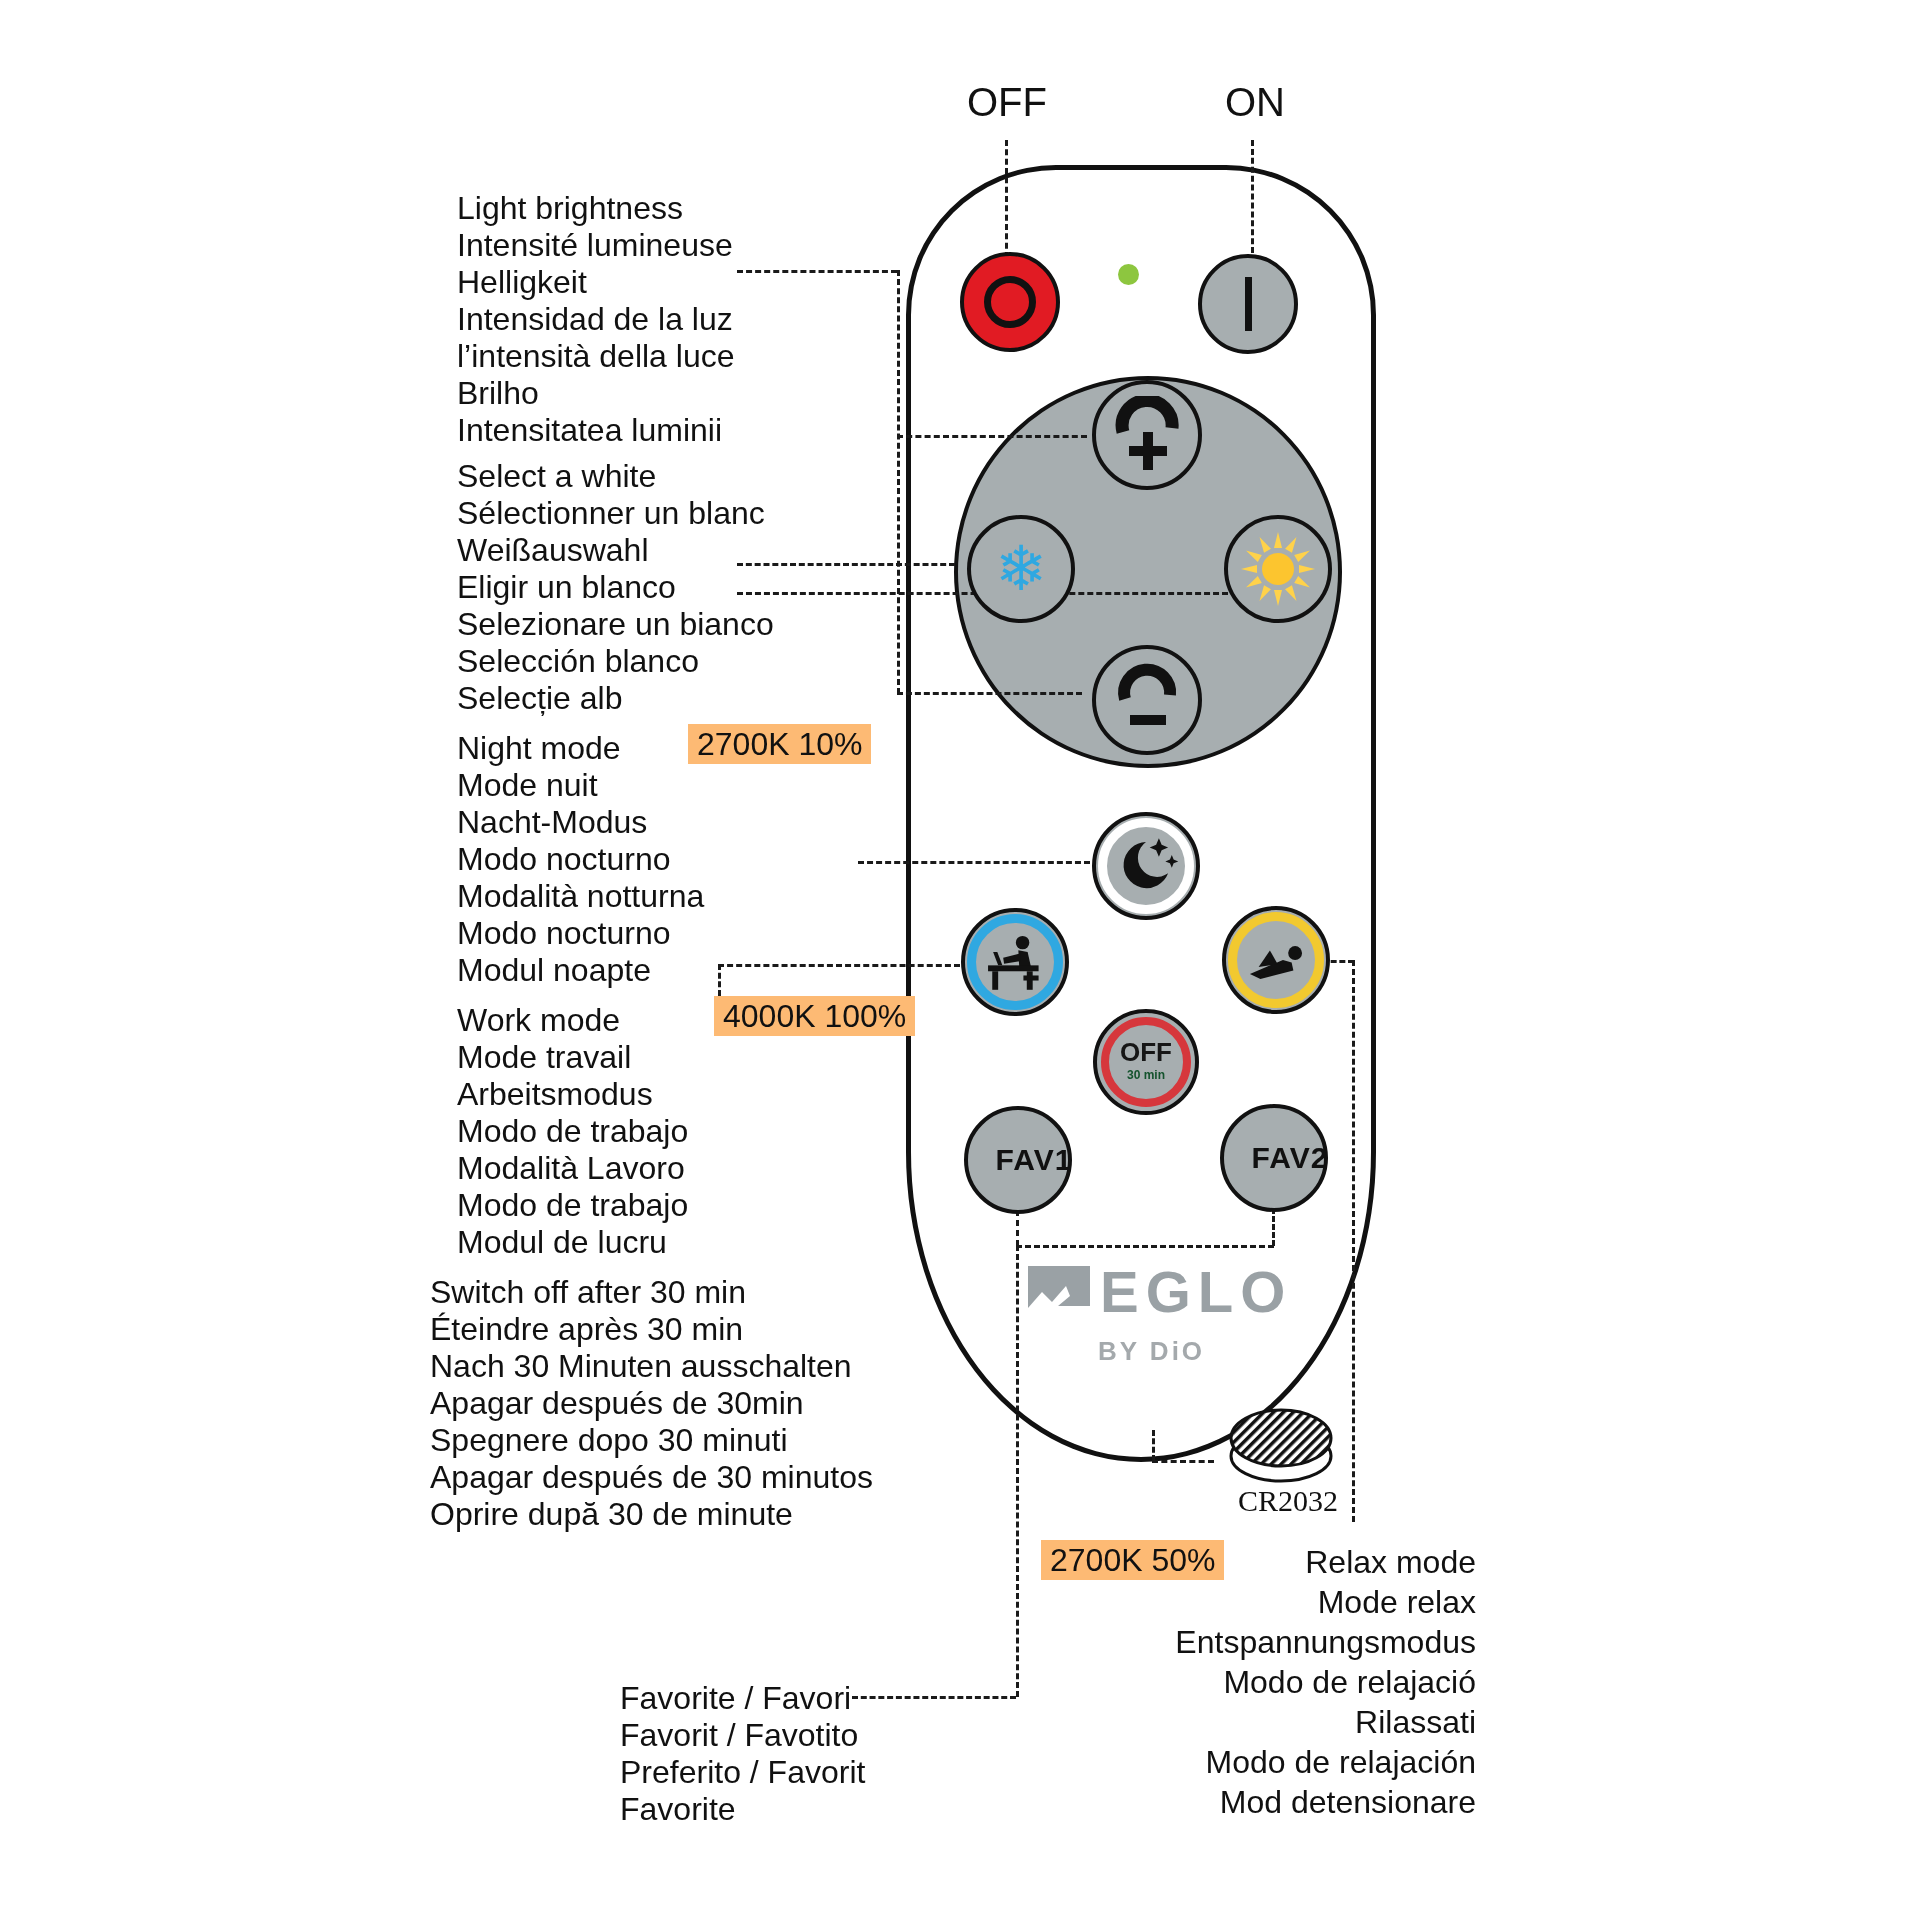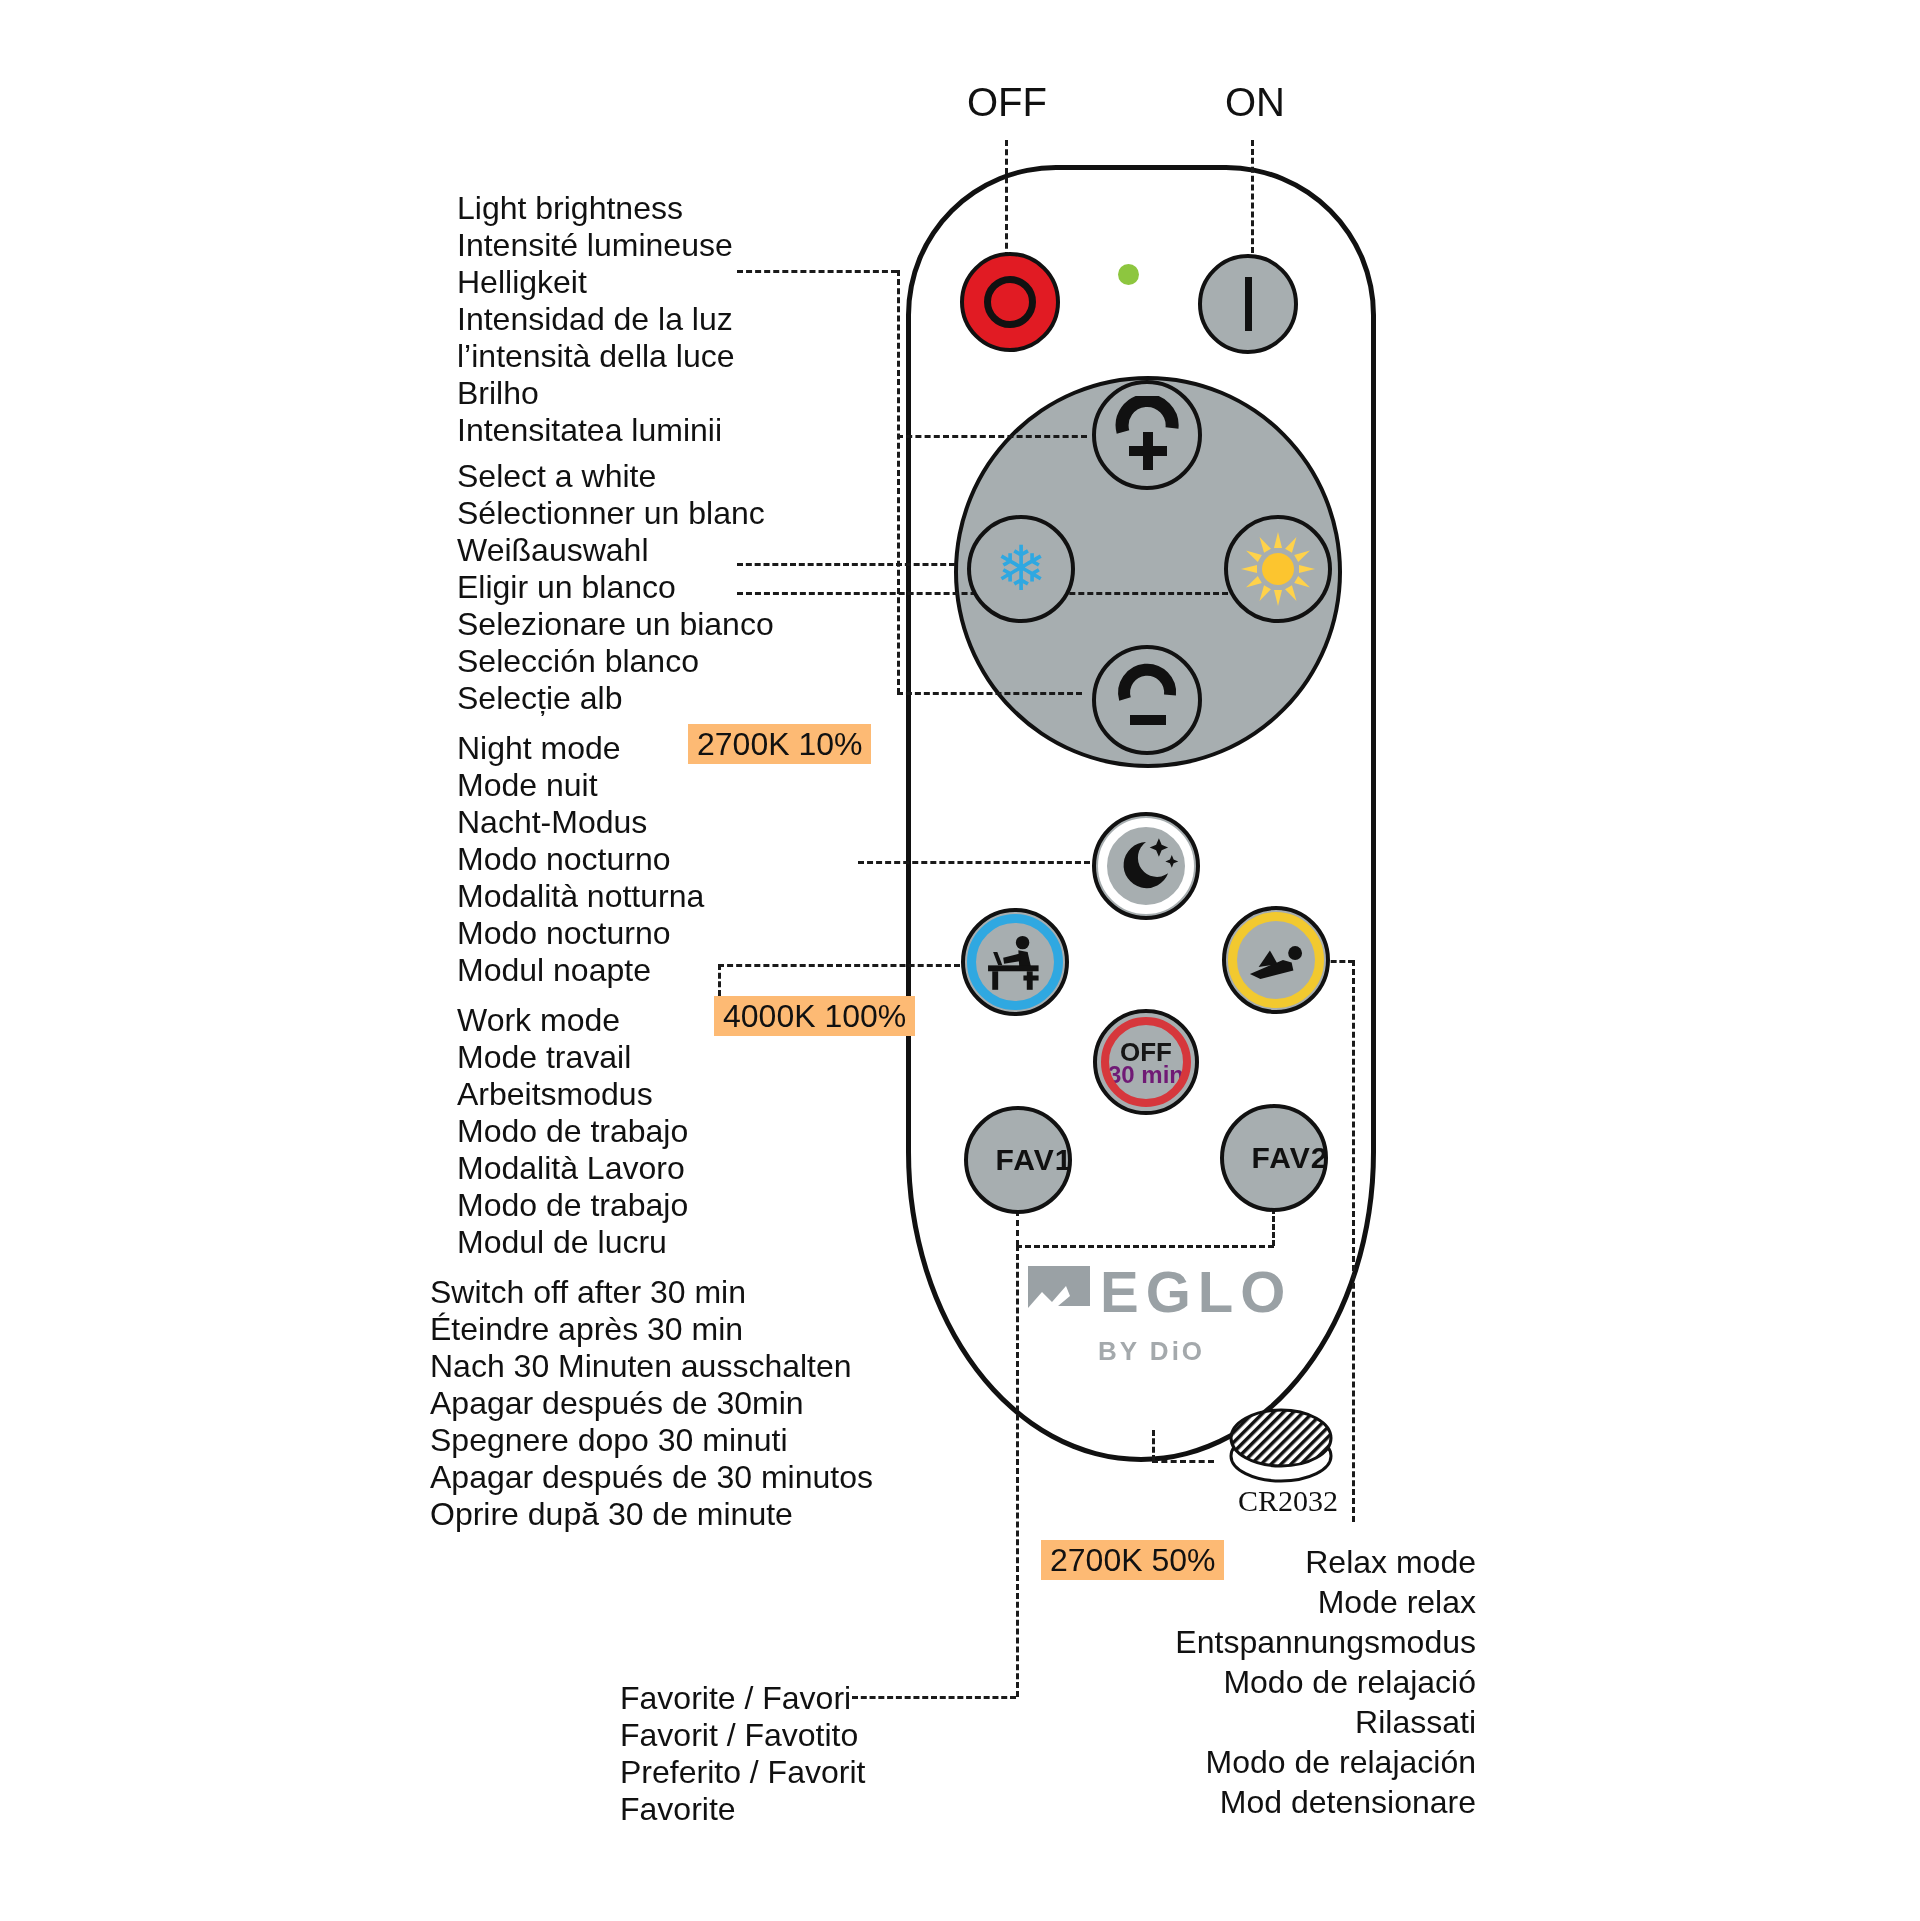--- a/index.html
+++ b/index.html
@@ -37,21 +37,21 @@
   .btn .ring{
     position:absolute;inset:2px;border-radius:50%;box-sizing:border-box;
     pointer-events:none;
   }
   .snow{font-family:"DejaVu Sans", sans-serif;font-size:62px;color:#2fa8e1;line-height:1;}
   .onbar{width:7px;height:54px;background:#111;}
   .offring{width:52px;height:52px;border:7px solid #111;border-radius:50%;box-sizing:border-box;}
   .led{left:1118px;top:264px;width:21px;height:21px;border-radius:50%;background:#8dc63f;}
   .favtxt{font-size:30px;font-weight:bold;color:#111;letter-spacing:1px;margin-left:32px;}
   .off30txt{font-size:26px;font-weight:bold;line-height:26px;color:#161616;text-align:center;}
-  .off30sub{font-size:24px;font-weight:bold;line-height:20px;color:#701a75;text-align:center;}
+  .off30sub{font-size:12px;font-weight:bold;line-height:20px;color:#14532d;text-align:center;}
   
   .eglo-mark{left:1028px;top:1266px;width:62px;height:58px;background:#9aa1a5;}
   .eglo-name{left:1100px;top:1258px;font-size:58px;font-weight:bold;color:#9aa1a5;letter-spacing:7px;}
   .eglo-by{left:1098px;top:1336px;font-size:26px;font-weight:bold;color:#a4a9ac;letter-spacing:3px;}
   .battery-lbl{left:1218px;top:1484px;width:140px;text-align:center;
     font-family:"Liberation Serif", serif;font-size:30px;color:#111;}
 </style>
 </head>
 <body>
 

